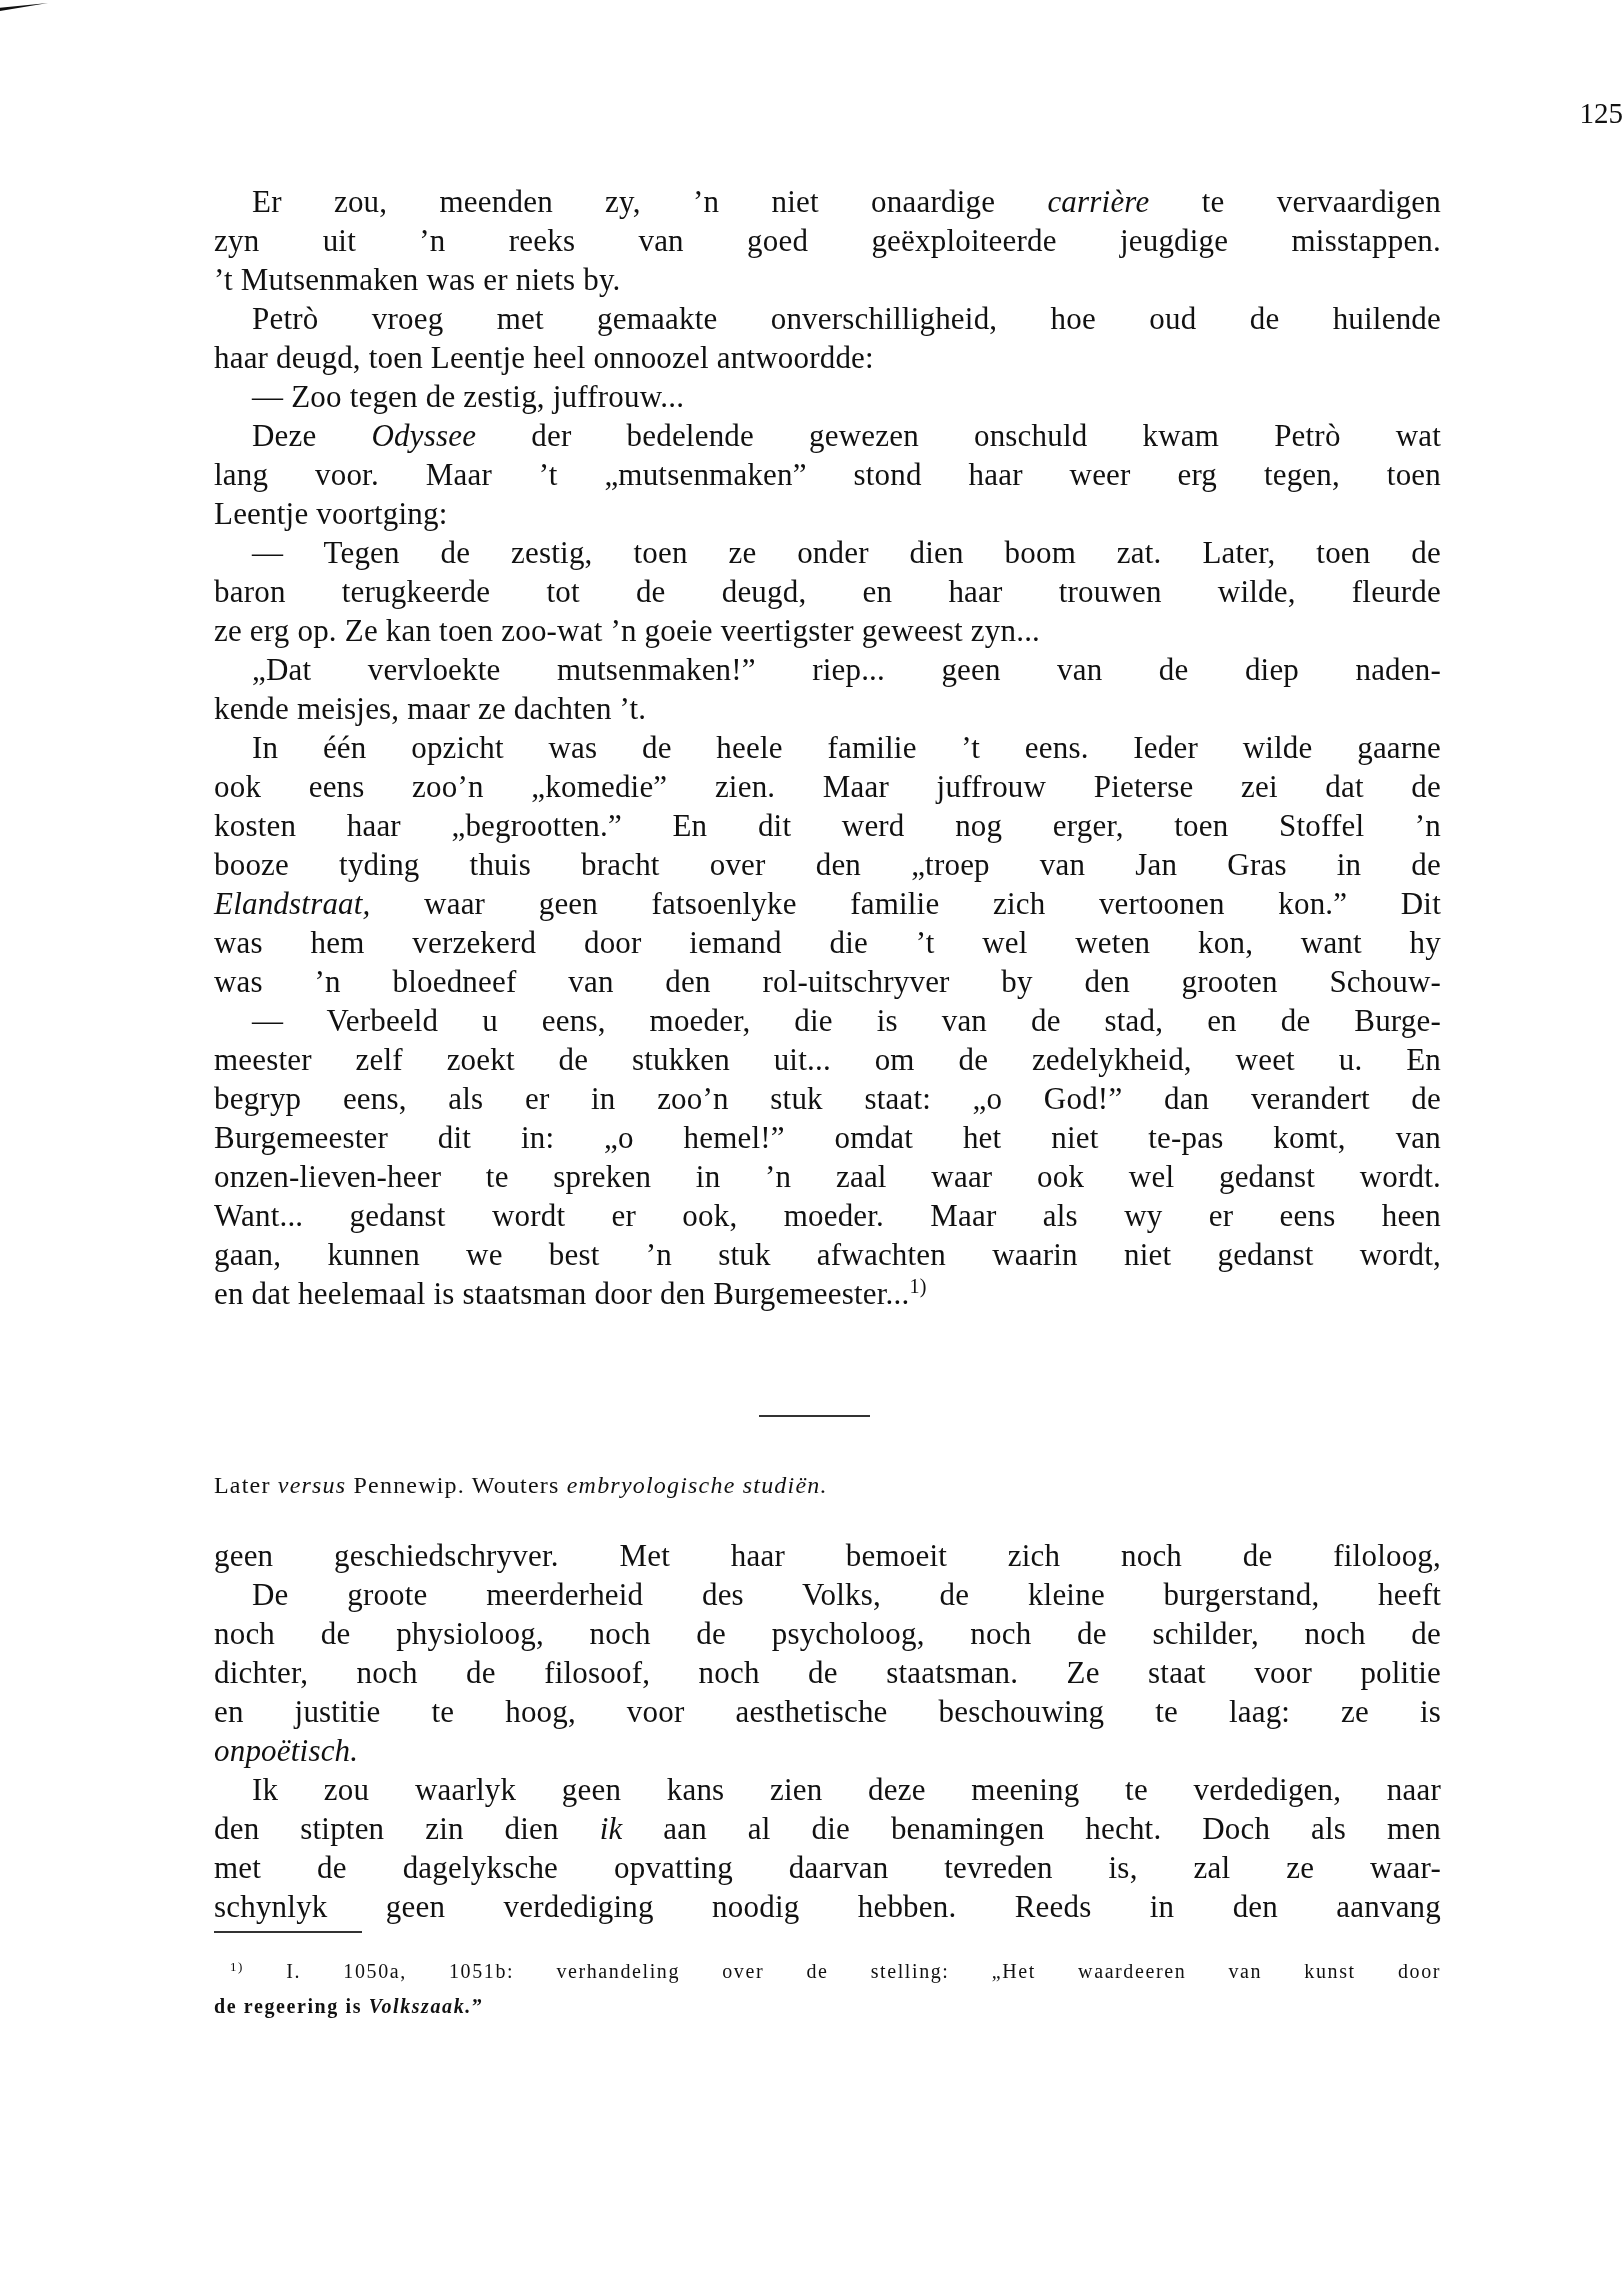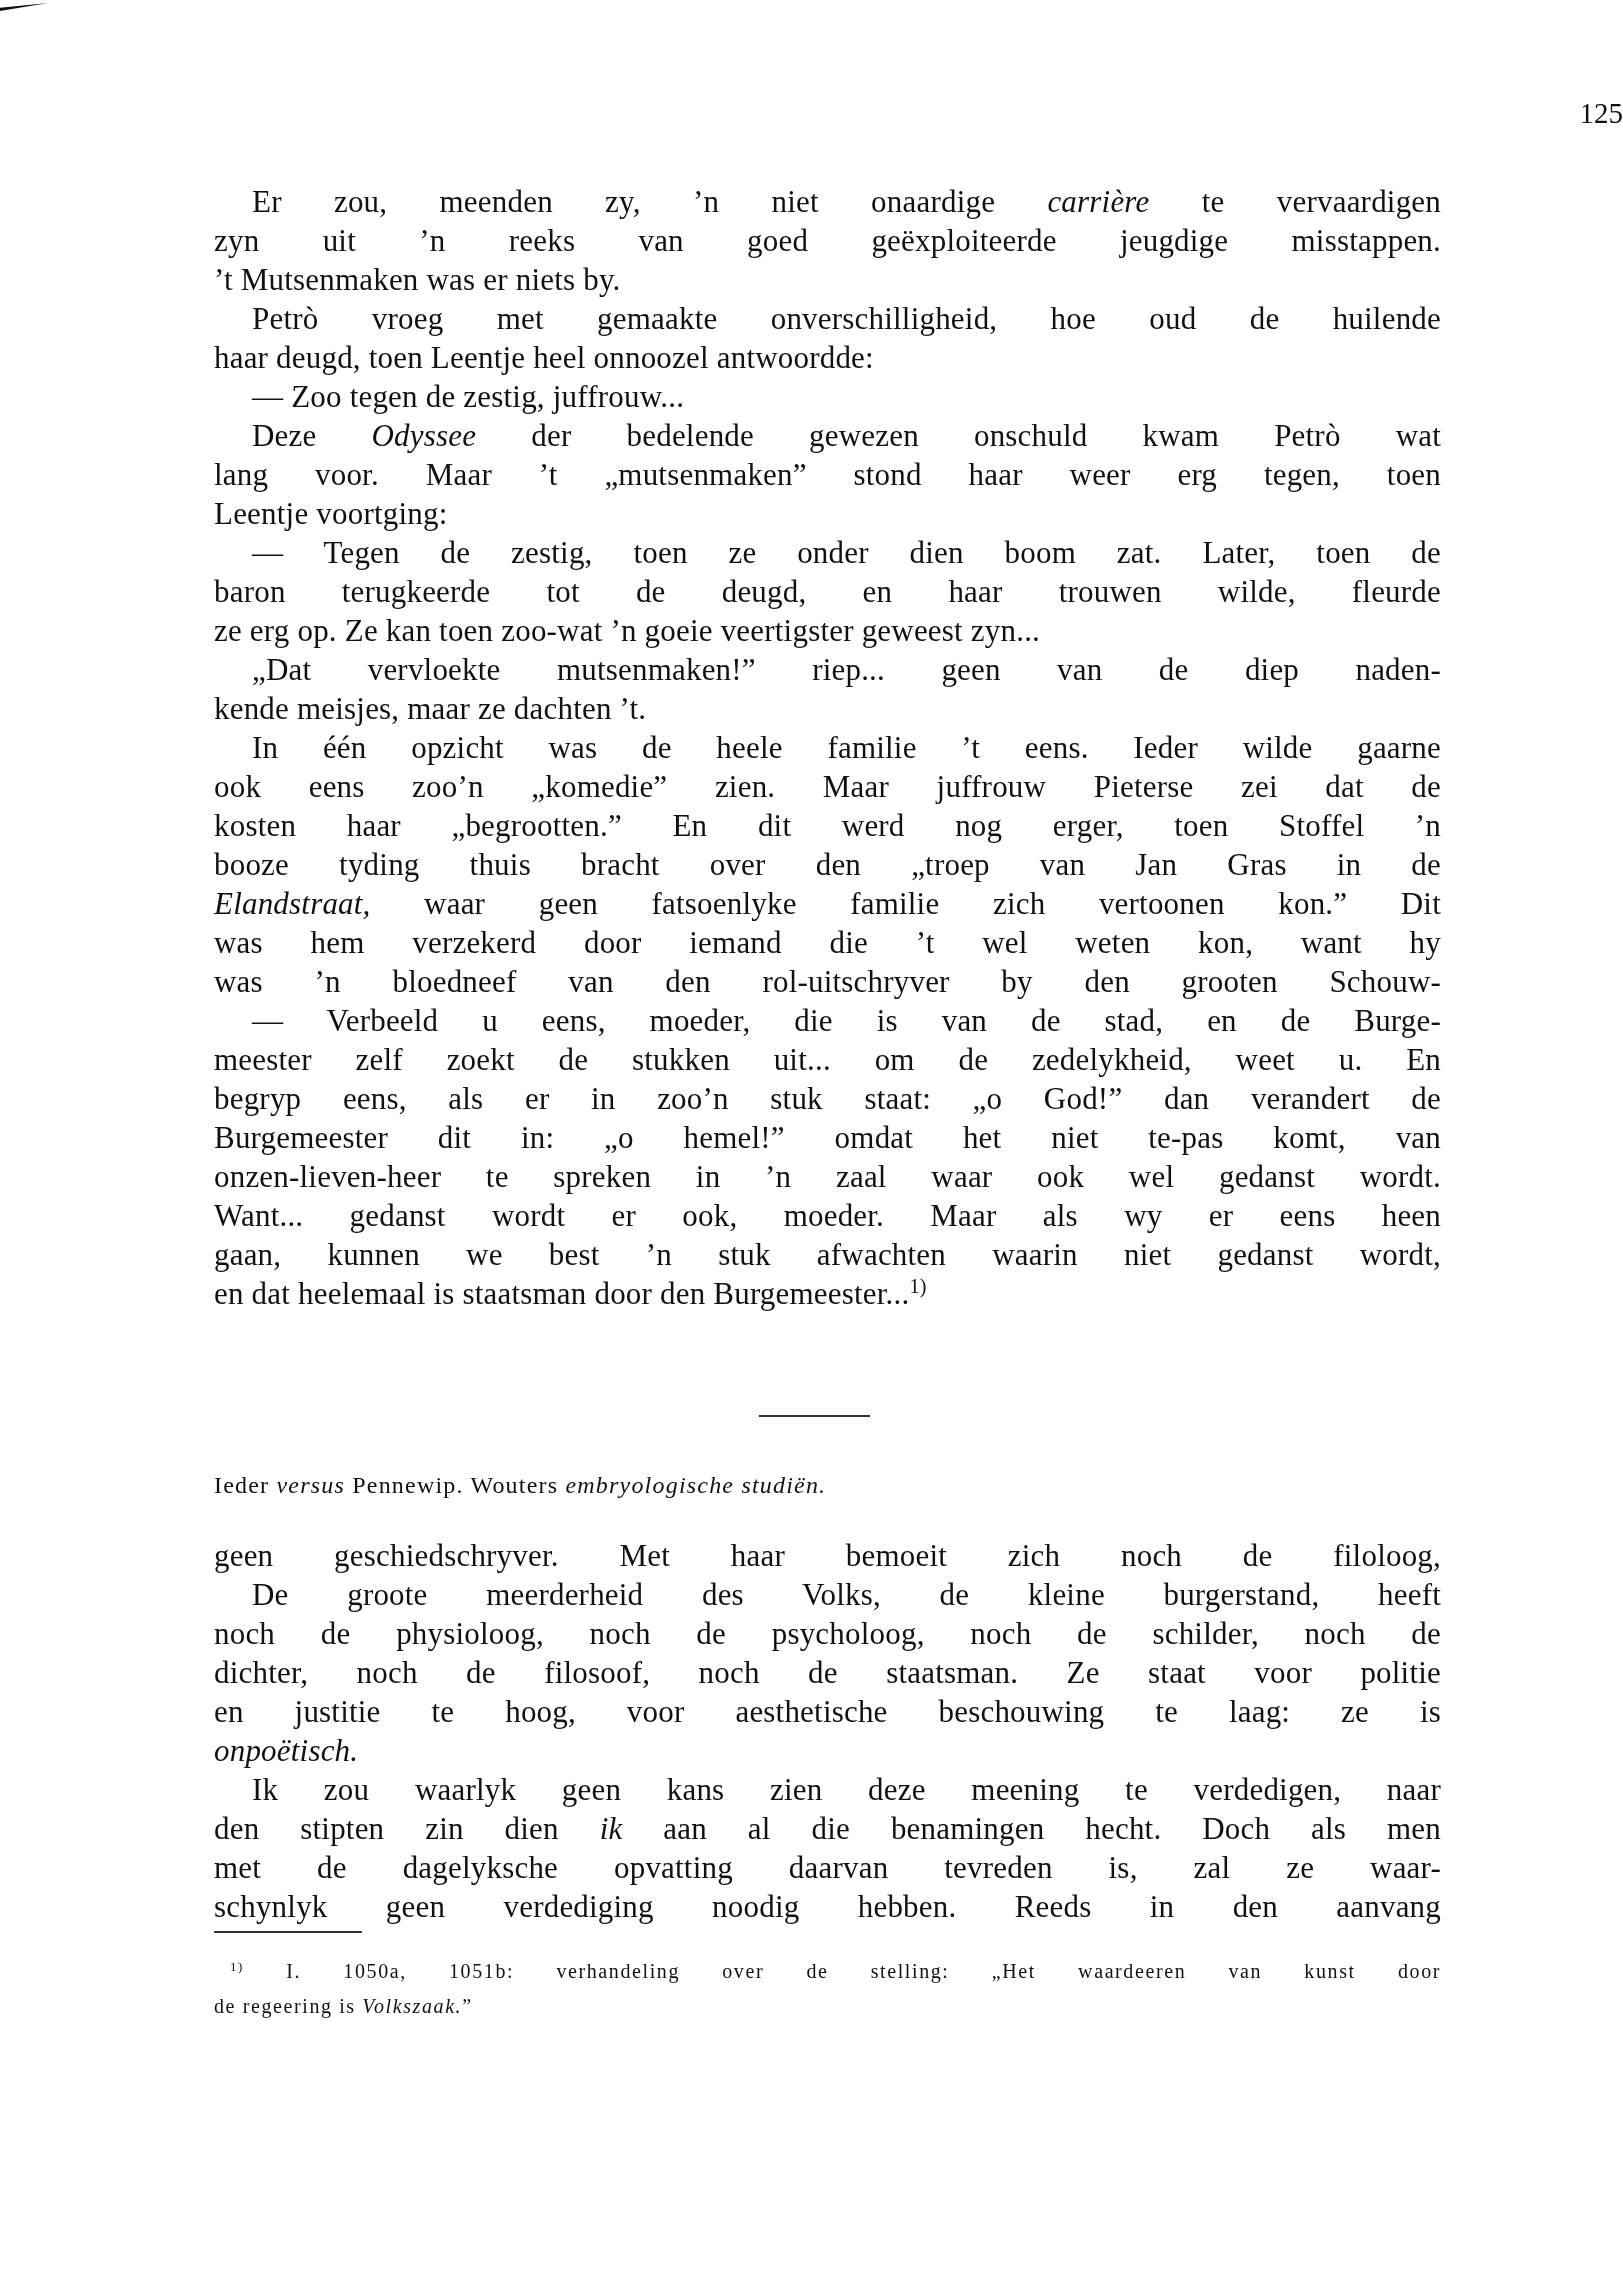--- a/index.html
+++ b/index.html
@@ -10,21 +10,21 @@
   .body-line { font-size: 31px; line-height: 39px; text-align: justify; text-align-last: justify; white-space: nowrap; letter-spacing: 0.2px; }
   .body-line.last { text-align-last: left; }
   .body-line.indent { padding-left: 38px; }
   .section-one { top: 182px; }
   .separator { position: absolute; left: 759px; top: 1415px; width: 111px; height: 1.6px; background: #333; }
   .section-heading { position: absolute; left: 214px; top: 1472px; font-size: 24px; letter-spacing: 1.2px; white-space: nowrap; }
   .section-two { top: 1536px; }
   .footnote-rule { position: absolute; left: 214px; top: 1931px; width: 148px; height: 1.6px; background: #333; }
   .footnotes { position: absolute; left: 214px; top: 1954px; width: 1227px; }
   .footnote-line { font-size: 20px; line-height: 35px; letter-spacing: 1.6px; white-space: nowrap; text-align: justify; text-align-last: justify; }
-  .footnote-line.last { text-align-last: left; }
+  .footnote-line.last { text-align-last: left; font-weight: bold; }
   .footnote-line.indent { padding-left: 16px; }
   em { font-style: italic; }
   sup { font-size: 0.65em; line-height: 0; vertical-align: 0.55em; }
 </style>
 </head>
 <body>
 
 <div class="corner-mark">
   <svg width="48" height="8" viewBox="0 0 60 10">
       <polygon points="0,6 60,0 0,10" fill="#111"></polygon>
@@ -60,21 +60,21 @@
     <div class="body-line"><span>begryp eens, als er in zoo’n stuk staat: „o God!” dan verandert de</span></div>
     <div class="body-line"><span>Burgemeester dit in: „o hemel!” omdat het niet te-pas komt, van</span></div>
     <div class="body-line"><span>onzen-lieven-heer te spreken in ’n zaal waar ook wel gedanst wordt.</span></div>
     <div class="body-line"><span>Want... gedanst wordt er ook, moeder. Maar als wy er eens heen</span></div>
     <div class="body-line"><span>gaan, kunnen we best ’n stuk afwachten waarin niet gedanst wordt,</span></div>
     <div class="body-line last"><span>en dat heelemaal is staatsman door den Burgemeester...</span><sup>1)</sup></div>
   </div>
 
 <div class="separator"></div>
 
-<div class="section-heading"><span>Ieder </span><em>versus</em><span> Pennewip. Wouters </span><em>embryologische studiën.</em></div>
+<div class="section-heading"><span>Later </span><em>versus</em><span> Pennewip. Wouters </span><em>embryologische studiën.</em></div>
 
 <div class="text-block section-two">
     <div class="body-line"><span>geen geschiedschryver. Met haar bemoeit zich noch de filoloog,</span></div>
     <div class="body-line indent"><span>De groote meerderheid des Volks, de kleine burgerstand, heeft</span></div>
     <div class="body-line"><span>noch de physioloog, noch de psycholoog, noch de schilder, noch de</span></div>
     <div class="body-line"><span>dichter, noch de filosoof, noch de staatsman. Ze staat voor politie</span></div>
     <div class="body-line"><span>en justitie te hoog, voor aesthetische beschouwing te laag: ze is</span></div>
     <div class="body-line last"><em>onpoëtisch.</em></div>
     <div class="body-line indent"><span>Ik zou waarlyk geen kans zien deze meening te verdedigen, naar</span></div>
     <div class="body-line"><span>den stipten zin dien </span><em>ik</em><span> aan al die benamingen hecht. Doch als men</span></div>

